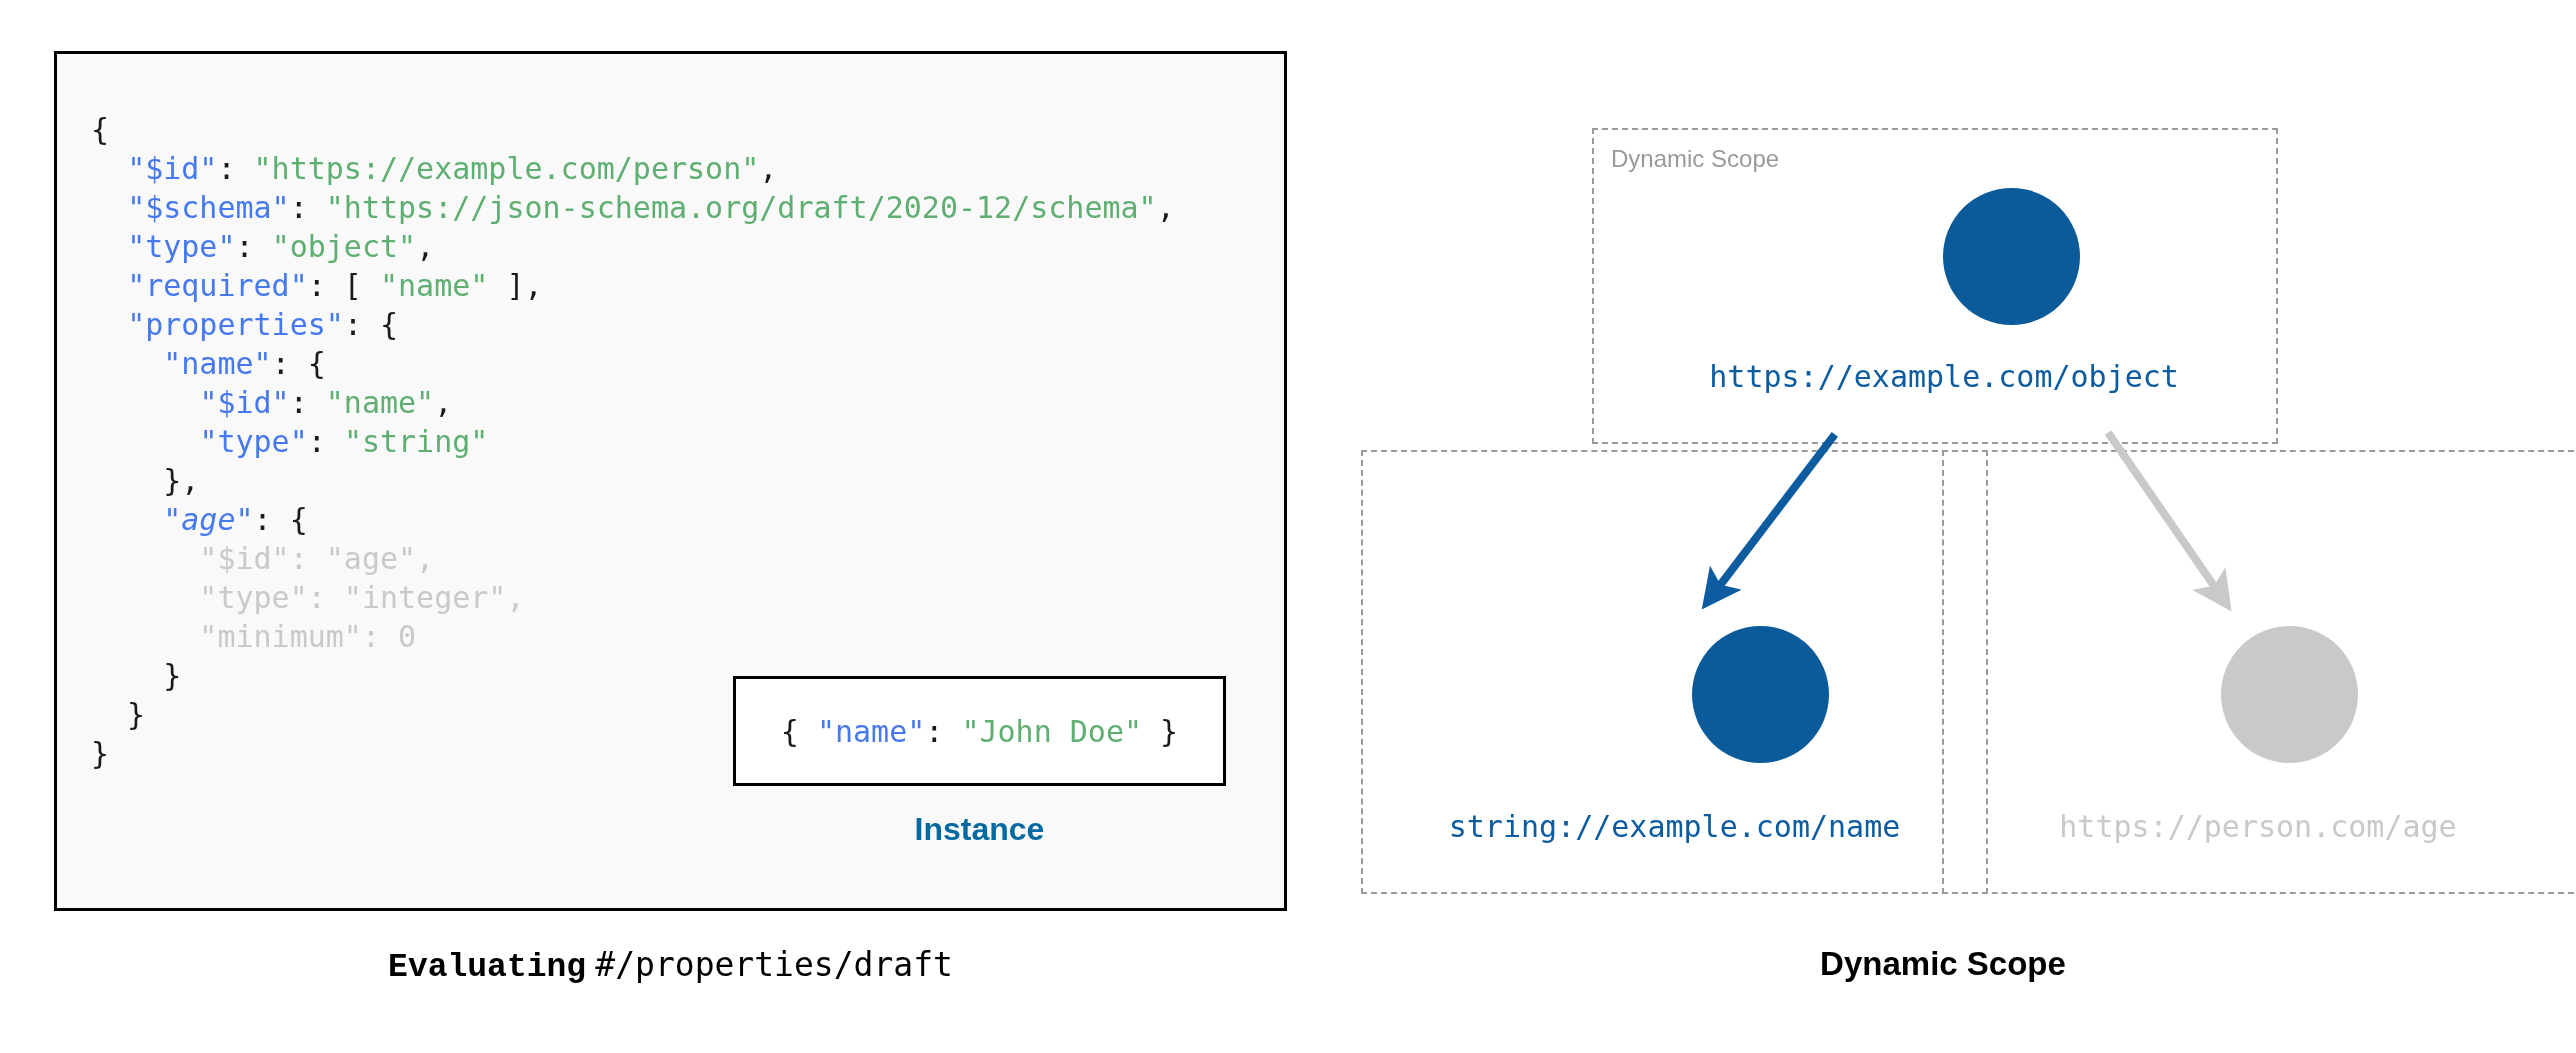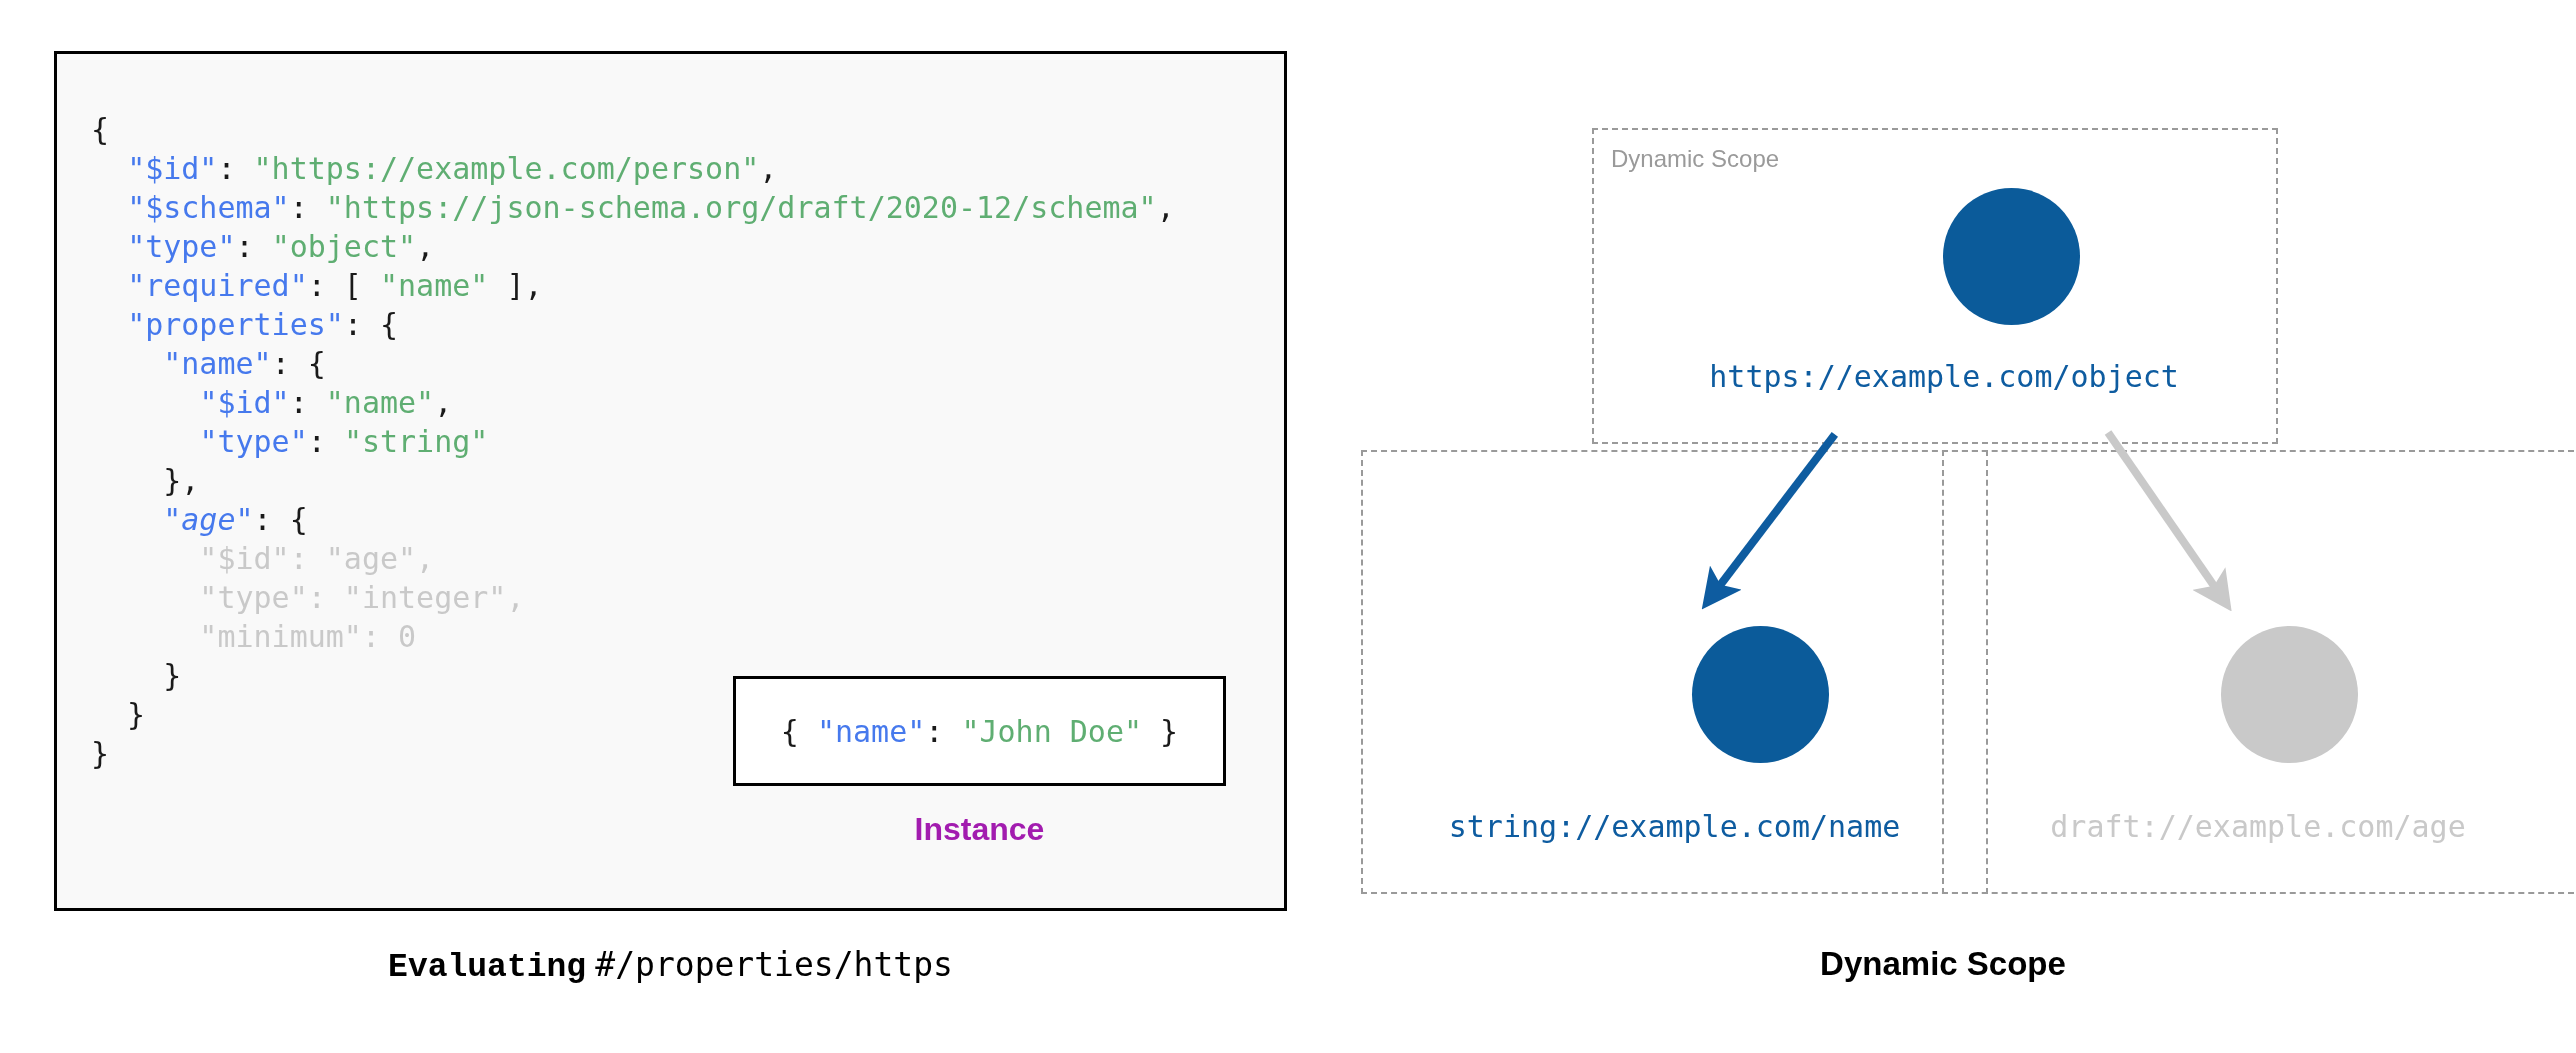--- a/index.html
+++ b/index.html
@@ -14,21 +14,21 @@
   .s{color:#5FAE72;}         
   .p{color:#1a1a1a;}         
   .dim{color:#C9C9C9;}       
   .ki{color:#4679ED;font-style:italic;}
 
   
   #instance-box{position:absolute;left:676px;top:622px;width:493px;height:110px;box-sizing:border-box;
     border:3.4px solid #000000;background:#FFFFFF;display:flex;align-items:center;justify-content:center;}
   #instance-code{font-family:"DejaVu Sans Mono","Liberation Mono",monospace;font-size:30px;white-space:pre;color:#111;}
   #instance-caption{position:absolute;left:676px;top:757px;width:493px;text-align:center;
-    font-family:"Liberation Sans",sans-serif;font-weight:bold;font-size:32px;color:#a21caf;}
+    font-family:"Liberation Sans",sans-serif;font-weight:bold;font-size:32px;color:#0369a1;}
 
   #left-caption{position:absolute;left:54px;top:945px;width:1233px;text-align:center;font-size:33px;color:#000;
     white-space:nowrap;}
   #left-caption .bold{font-family:Liberation Mono, monospace;font-weight:bold;}
   #left-caption .mono{font-family:"DejaVu Sans Mono","Liberation Mono",monospace;font-weight:normal;}
 
   
   #diagram{position:absolute;left:1310px;top:0;width:1266px;height:1053px;}
   .scope-box{position:absolute;box-sizing:border-box;border:2.8px dashed #9A9A9A;}
   #scope-top{left:282px;top:128px;width:686px;height:316px;}
@@ -75,21 +75,21 @@
 <span class="p">  }</span>
 <span class="p">}</span></pre>
 
   <div id="instance-box">
     <pre id="instance-code"><span class="p">{ </span><span class="k">"name"</span><span class="p">: </span><span class="s">"John Doe"</span><span class="p"> }</span></pre>
   </div>
   <div id="instance-caption">Instance</div>
 </div>
 
 <div id="left-caption">
-  <span class="bold">Evaluating</span><span> </span><span class="mono">#/properties/https</span>
+  <span class="bold">Evaluating</span><span> </span><span class="mono">#/properties/draft</span>
 </div>
 
 <div id="diagram">
 
   <div class="scope-box" id="scope-top"></div>
   <div class="scope-box" id="scope-left"></div>
   <div class="scope-box" id="scope-right"></div>
 
   <div class="scope-label" id="scope-top-label">Dynamic Scope</div>
 
@@ -105,17 +105,17 @@
     <line x1="922" y1="763" x2="700" y2="1055" stroke="#0E5CA0" stroke-width="14" marker-end="url(#ah-blue)"></line>
     <line x1="1402" y1="760" x2="1608" y2="1058" stroke="#C9C9C9" stroke-width="14" marker-end="url(#ah-gray)"></line>
   </svg>
 
   <div class="node-circle" id="circle-person" style="background: rgb(11, 91, 154);"></div>
   <div class="node-circle" id="circle-name" style="background: rgb(11, 91, 154);"></div>
   <div class="node-circle" id="circle-age" style="background: rgb(201, 201, 201);"></div>
 
   <div class="node-label" id="label-person" style="color: rgb(14, 92, 160);">https://example.com/object</div>
   <div class="node-label" id="label-name" style="color: rgb(14, 92, 160);">string://example.com/name</div>
-  <div class="node-label" id="label-age" style="color: rgb(201, 201, 201);">draft://example.com/age</div>
+  <div class="node-label" id="label-age" style="color: rgb(201, 201, 201);">https://person.com/age</div>
 </div>
 
 <div id="right-caption">Dynamic Scope</div>
 
 
 </body></html>

